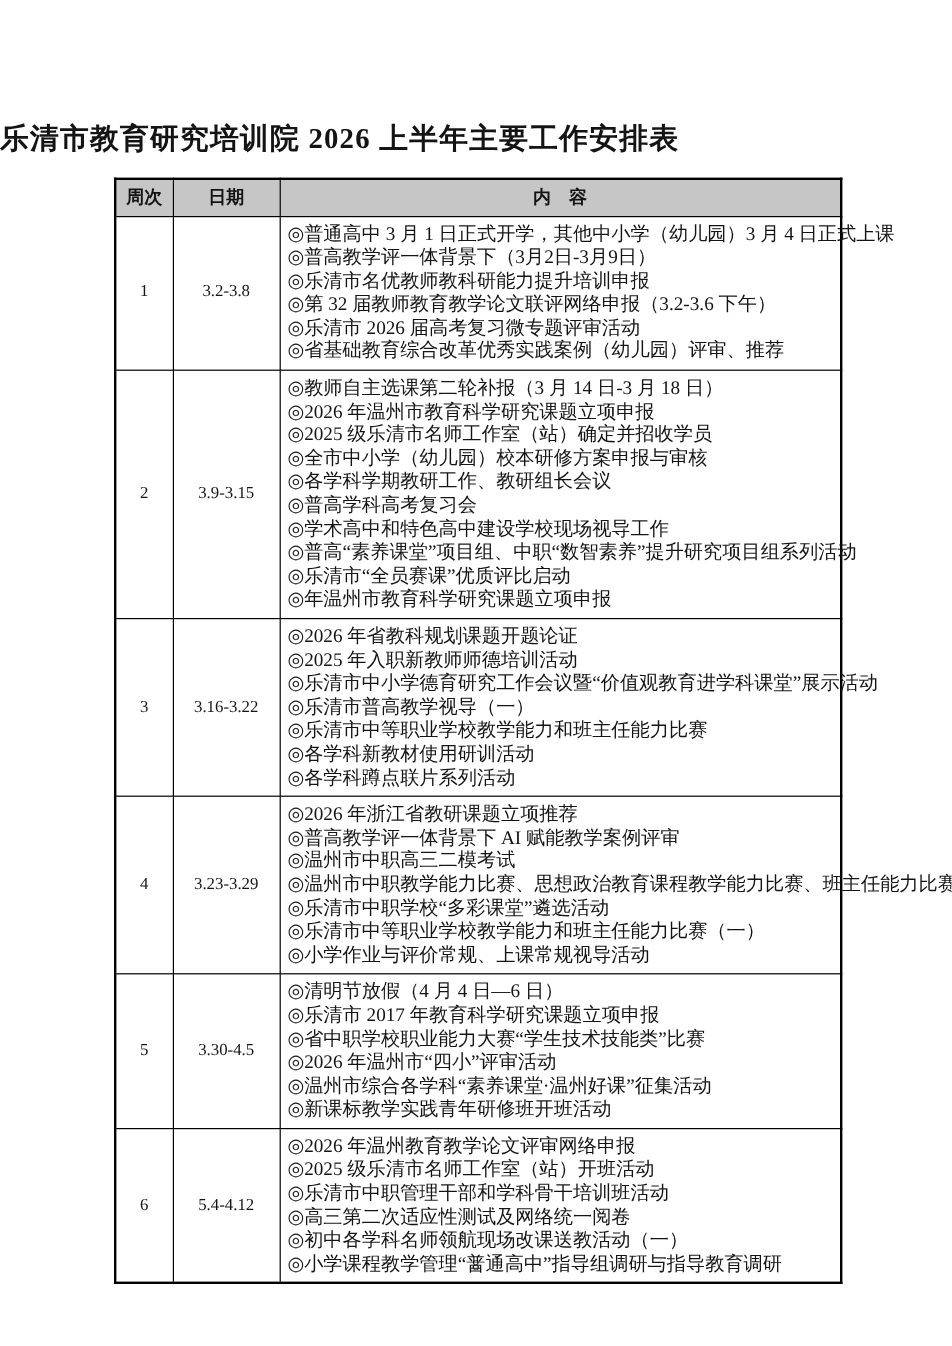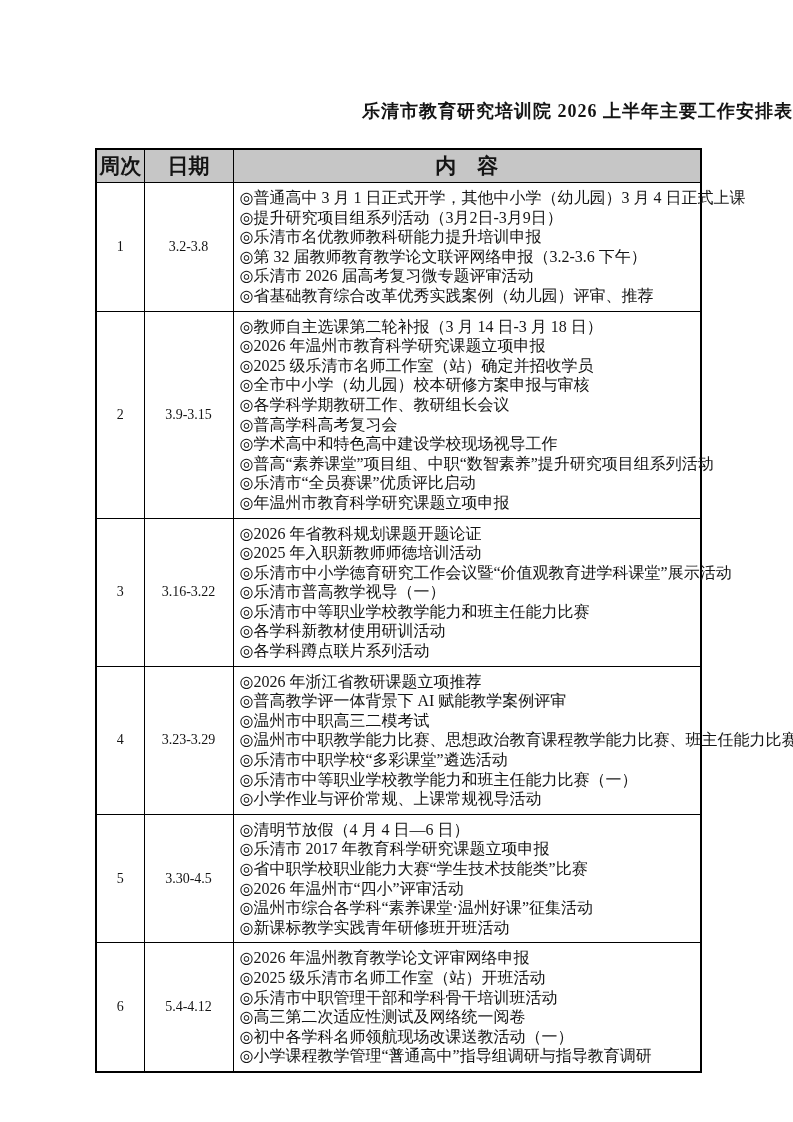--- a/index.html
+++ b/index.html
@@ -21,41 +21,41 @@
     background: var(--page-bg);
     color: var(--text);
     overflow: hidden;
   }
   .title {
     position: absolute;
     top: 99px;
     left: 0;
     width: 100%;
     margin: 0;
-    text-align: right;
-    font-size: 18px;
+    text-align: left;
+    font-size: 24px;
     font-weight: bold;
     letter-spacing: 1px;
   }
   table.schedule {
     position: absolute;
     top: 148px;
     left: 95px;
     width: 605px;
     border-collapse: collapse;
     table-layout: fixed;
     border: 2px solid var(--border);
   }
   col.c-week { width: 48px; }
   col.c-date { width: 89px; }
   col.c-content { width: 468px; }
   th {
     background: var(--header-bg);
     border: 1px solid var(--border);
-    font-size: 21px;
+    font-size: 15px;
     font-weight: bold;
     height: 31px;
     text-align: center;
     padding: 2px;
   }
   td {
     border: 1px solid var(--border);
     vertical-align: middle;
     padding: 0;
   }
@@ -96,21 +96,21 @@
         <th>日期</th>
         <th>内　容</th>
       </tr>
     </thead>
     <tbody id="schedule-body">
         <tr>
           <td class="week">1</td>
           <td class="date">3.2-3.8</td>
           <td class="content">
             <div class="item">◎普通高中 3 月 1 日正式开学，其他中小学（幼儿园）3 月 4 日正式上课</div>
-            <div class="item">◎提升研究项目组系列活动（3月2日-3月9日）</div>
+            <div class="item">◎普高教学评一体背景下（3月2日-3月9日）</div>
             <div class="item">◎乐清市名优教师教科研能力提升培训申报</div>
             <div class="item">◎第 32 届教师教育教学论文联评网络申报（3.2-3.6 下午）</div>
             <div class="item">◎乐清市 2026 届高考复习微专题评审活动</div>
             <div class="item">◎省基础教育综合改革优秀实践案例（幼儿园）评审、推荐</div>
           </td>
         </tr>
         <tr>
           <td class="week">2</td>
           <td class="date">3.9-3.15</td>
           <td class="content">

